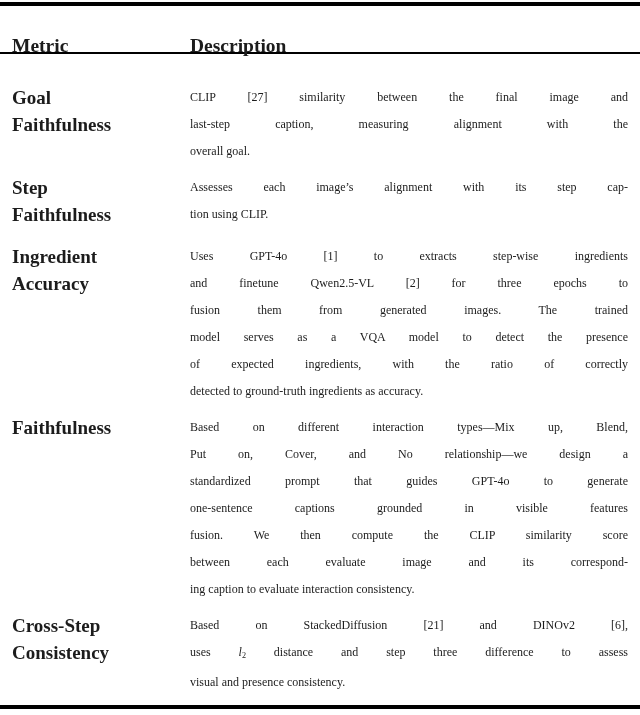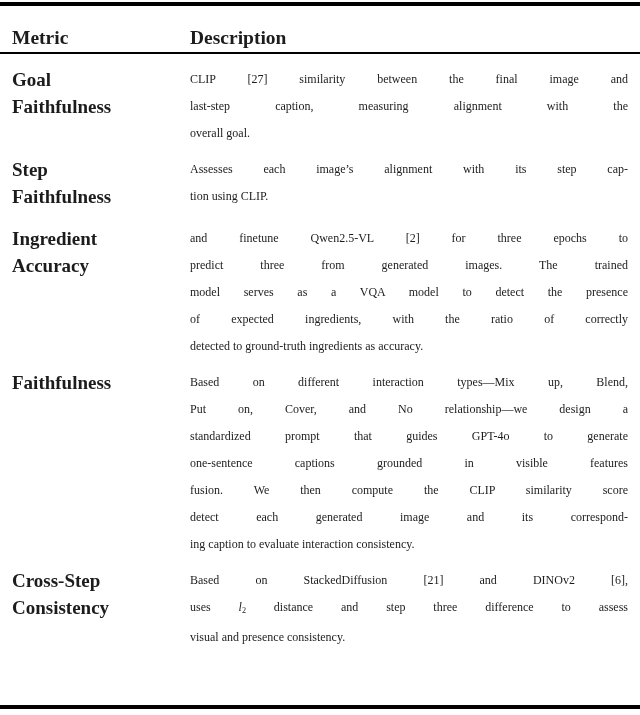--- a/index.html
+++ b/index.html
@@ -16,38 +16,38 @@
   .rule.top    { top: 2px;   height: 4px; }
   .rule.mid    { top: 52px;  height: 2px; }
   .rule.bottom { top: 705px; height: 4px; }
 
   .content { position: absolute; top: 0; left: 0; right: 0; bottom: 0; padding: 0 12px; box-sizing: border-box; }
 
   .row { display: flex; align-items: flex-start; }
   .col-metric { width: 178px; flex: 0 0 178px; }
   .col-desc   { flex: 1 1 auto; min-width: 0; }
 
-  .header-row { margin-top: 24px; height: 27px; }
+  .header-row { margin-top: 32px; height: 27px; }
   .header-row .col-metric, .header-row .col-desc {
     font-weight: bold; font-size: 19.5px; line-height: 27px;
   }
 
   .line { line-height: 27px; }
   .col-metric .line { font-weight: bold; font-size: 19px; text-align: left; }
   .col-desc .line {
     font-size: 12px;
     text-align: justify;
     text-align-last: justify;
   }
   .col-desc .line:last-child { text-align-last: left; }
 
   .it  { font-style: italic; }
   .sub { font-size: 0.68em; vertical-align: -0.22em; }
 
-  .body-row-1 { margin-top: 15px; font-family: Liberation Serif, serif; }
+  .body-row-1 { margin-top: 25px; font-family: Liberation Serif, serif; }
   .body-row-2 { margin-top: 9px; }
   .body-row-3 { margin-top: 15px; justify-content: center; }
   .body-row-4 { margin-top: 9px; }
   .body-row-5 { margin-top: 9px; }
 </style>
 </head>
 <body>
 
 <div class="rule top"></div>
 <div class="rule mid"></div>
@@ -82,39 +82,40 @@
         <div class="line"><span>tion using CLIP.</span></div>
       </div>
   </div>
 
   <div class="row body-row-3">
     <div class="col-metric">
         <div class="line"><span>Ingredient</span></div>
         <div class="line"><span>Accuracy</span></div>
       </div>
     <div class="col-desc">
+        <div class="line"><span>Uses GPT-4o [1] to extracts step-wise ingredients</span></div>
         <div class="line"><span>and finetune Qwen2.5-VL [2] for three epochs to</span></div>
-        <div class="line"><span>predict three from generated images. The trained</span></div>
+        <div class="line"><span>fusion them from generated images. The trained</span></div>
         <div class="line"><span>model serves as a VQA model to detect the presence</span></div>
         <div class="line"><span>of expected ingredients, with the ratio of correctly</span></div>
         <div class="line"><span>detected to ground-truth ingredients as accuracy.</span></div>
       </div>
   </div>
 
   <div class="row body-row-4">
     <div class="col-metric">
         <div class="line"><span>Faithfulness</span></div>
       </div>
     <div class="col-desc">
         <div class="line"><span>Based on different interaction types—Mix up, Blend,</span></div>
         <div class="line"><span>Put on, Cover, and No relationship—we design a</span></div>
         <div class="line"><span>standardized prompt that guides GPT-4o to generate</span></div>
         <div class="line"><span>one-sentence captions grounded in visible features</span></div>
         <div class="line"><span>fusion. We then compute the CLIP similarity score</span></div>
-        <div class="line"><span>detect each generated image and its correspond-</span></div>
+        <div class="line"><span>between each evaluate image and its correspond-</span></div>
         <div class="line"><span>ing caption to evaluate interaction consistency.</span></div>
       </div>
   </div>
 
   <div class="row body-row-5">
     <div class="col-metric">
         <div class="line"><span>Cross-Step</span></div>
         <div class="line"><span>Consistency</span></div>
       </div>
     <div class="col-desc">

